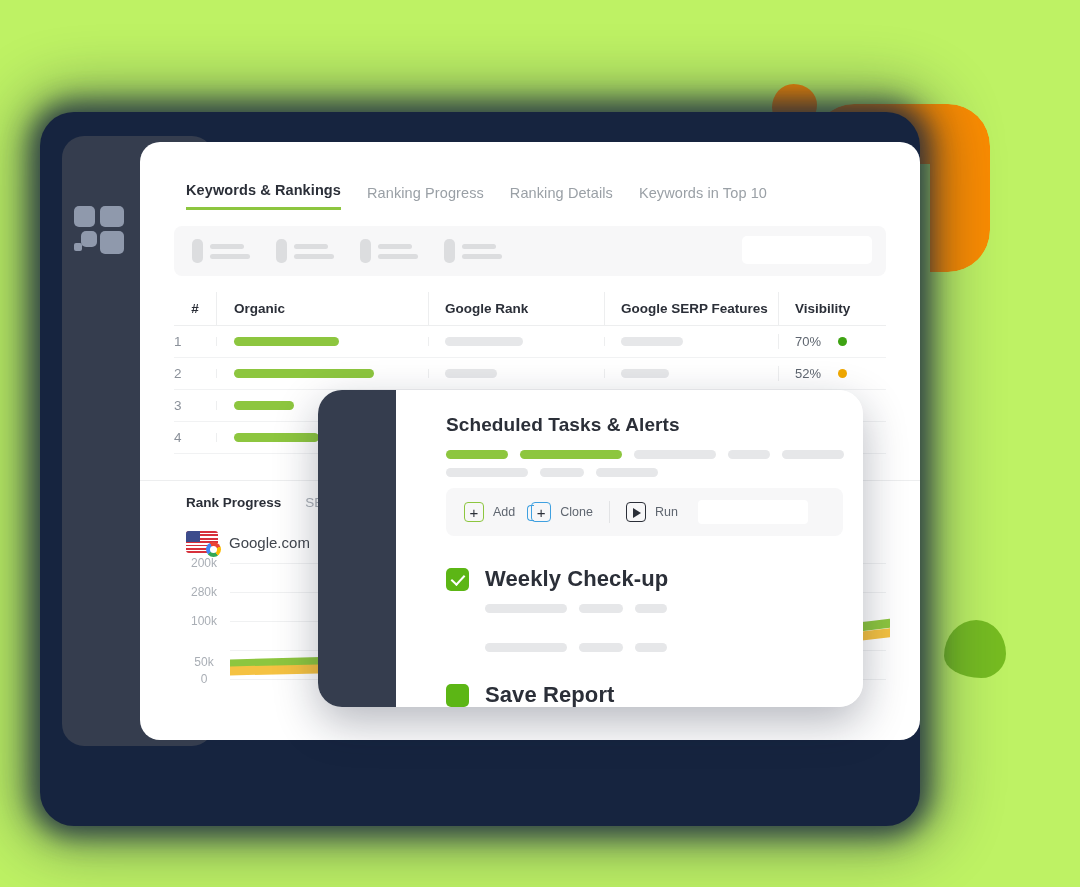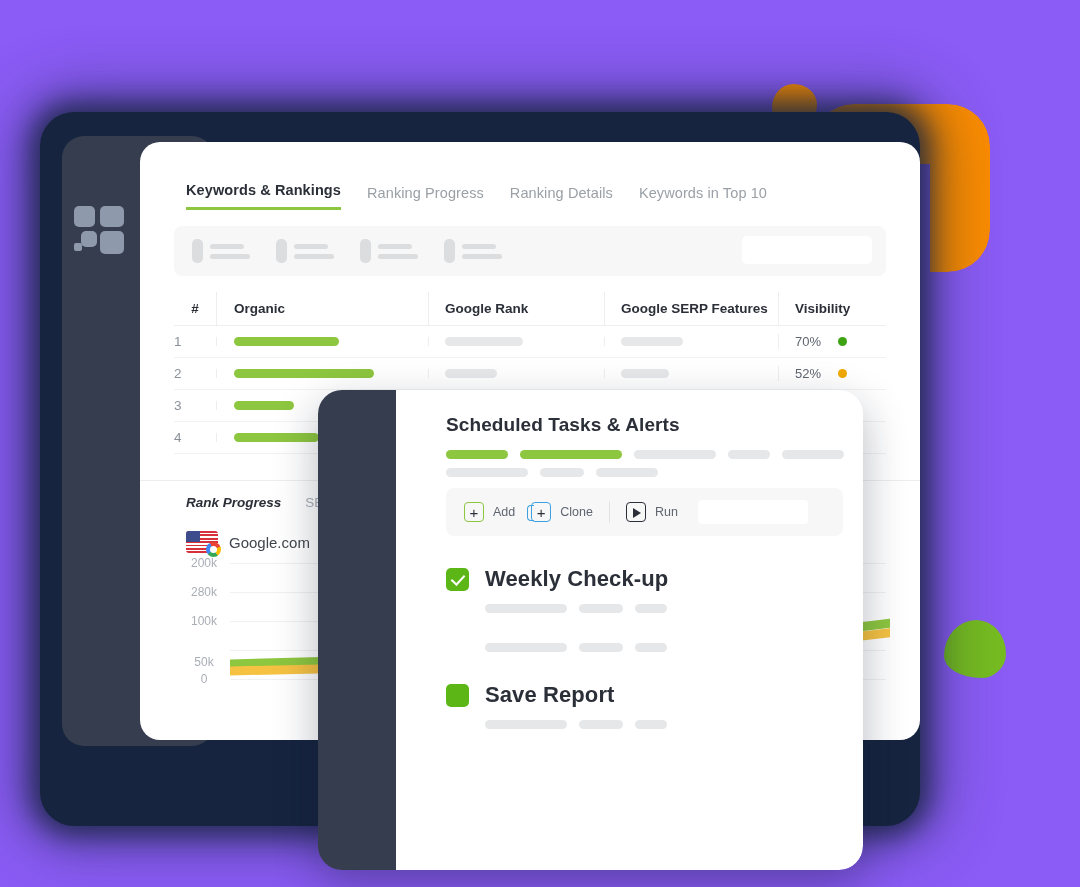--- a/index.html
+++ b/index.html
@@ -9,21 +9,21 @@
     height: 887px;
     background: #000000;
     font-family: "Liberation Sans", sans-serif;
     overflow: hidden;
   }
 
   #stage {
     position: relative;
     width: 1080px;
     height: 887px;
-    background: #8b5cf6;
+    background: #bef264;
   }
 
   
   .deco { position: absolute; }
 
   #orange-bracket {
     left: 812px; top: 104px;
     width: 178px; height: 168px;
     background: #FB8C00;
     border-radius: 42px 42px 42px 0;
@@ -207,21 +207,21 @@
     left: 0; top: 338px;
     width: 780px; height: 260px;
     border-top: 1px solid #EDEEEF;
   }
   #chart-tabs {
     position: absolute;
     left: 46px; top: 14px;
     display: flex; gap: 24px;
     font-size: 13.5px;
   }
-  #chart-tabs .ct-active { color: #2B2F38; font-weight: bold; font-style: italic; }
+  #chart-tabs .ct-active { color: #2B2F38; font-weight: bold; }
   #chart-tabs .ct-dim    { color: #A9AEB5; }
 
   #engine-row {
     position: absolute;
     left: 46px; top: 50px;
     display: flex; align-items: center; gap: 11px;
   }
   #flag-wrap { position: relative; width: 32px; height: 22px; }
   #flag {
     width: 32px; height: 22px;
@@ -280,21 +280,21 @@
     left: 44px; right: 0;
     height: 1px;
     background: #F0F1F2;
   }
   #plot svg { position: absolute; left: 44px; top: 0; }
 
   
   #modal {
     position: absolute;
     left: 318px; top: 390px;
-    width: 545px; height: 480px;
+    width: 545px; height: 317px;
     border-radius: 24px;
     overflow: hidden;
     box-shadow: 0 16px 44px rgba(15,24,45,0.30);
     text-align: center;
   }
   #modal-rail {
     position: absolute; left: 0; top: 0;
     width: 82px; height: 100%;
     background: #353D4E;
   }

